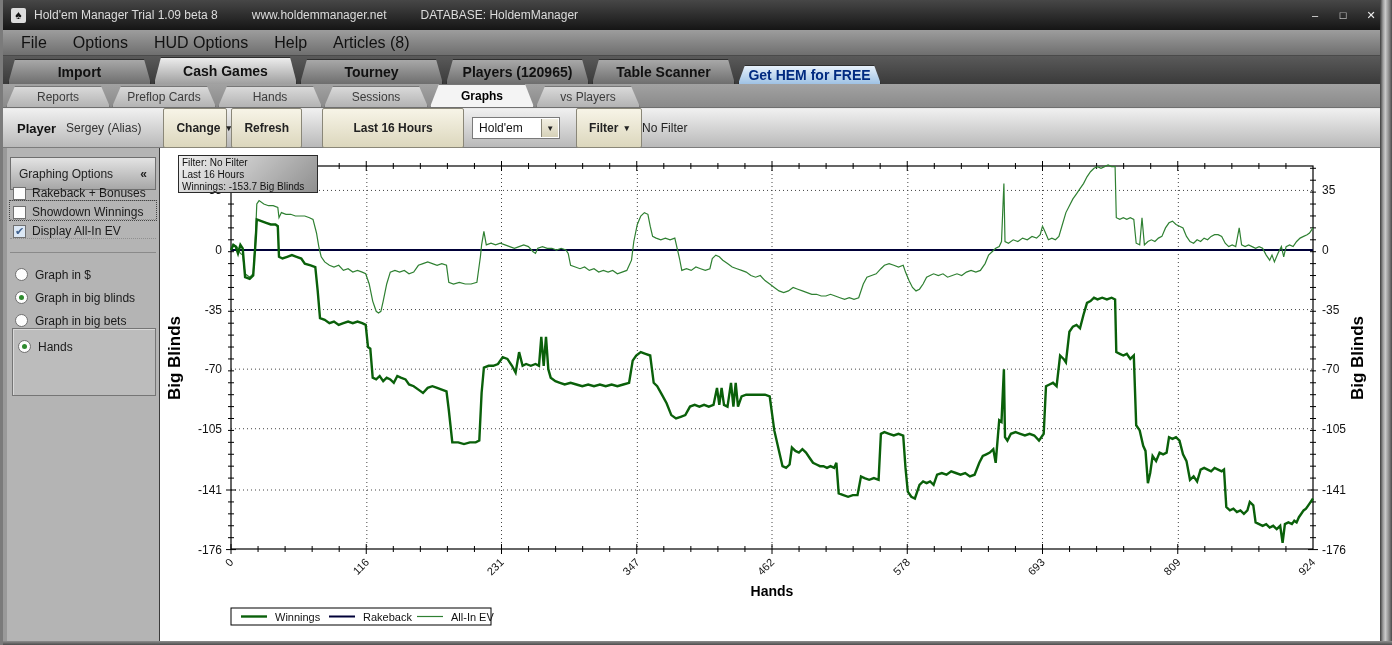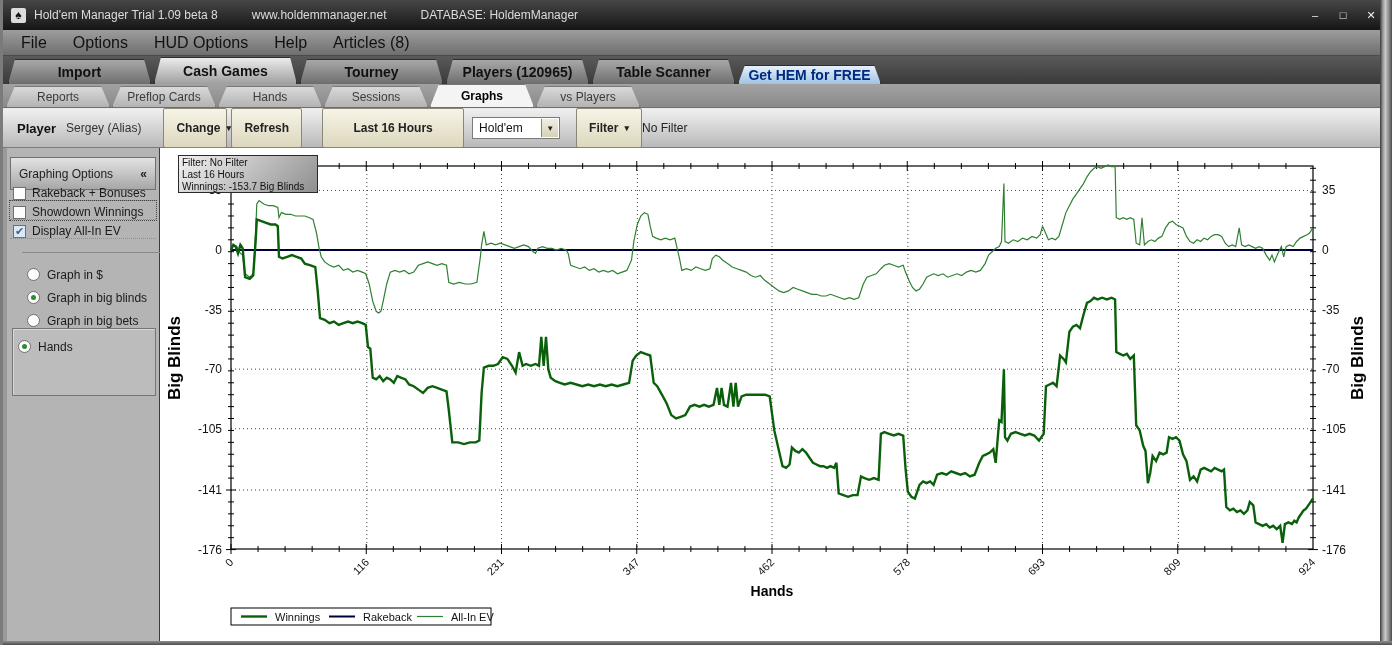--- a/index.html
+++ b/index.html
@@ -60,21 +60,21 @@
   .sb-header { position:absolute; left:3px; top:9px; width:146px; height:33px;
     background:linear-gradient(#e3e3e3,#a7a7a7); border:1px solid #6f6f6f; display:flex; align-items:center;
     font-size:12px; color:#222; padding-left:8px; }
   .sb-collapse { position:absolute; right:8px; font-weight:bold; color:#222; cursor:default; }
   .sb-checks { position:absolute; left:3px; top:34px; width:146px; }
   .check-row { height:19px; display:flex; align-items:flex-end; gap:6px; padding-left:3px;
     border-bottom:1px dotted #8f8f8f; font-size:12px; color:#1a1a1a; }
   .checkbox { width:13px; height:13px; border:1px solid #707070; background:#fdfdfd; font-size:11px;
     line-height:11px; text-align:center; color:#41628f; }
   .checkbox.checked { background:#dce8f5; }
-  .sb-radios { position:absolute; left:15px; top:104px; width:146px; border-top:1px solid #8a8a8a; padding-top:10px; }
+  .sb-radios { position:absolute; left:3px; top:104px; width:146px; border-top:1px solid #8a8a8a; padding-top:10px; }
   .radio-row { height:23px; display:flex; align-items:center; gap:7px; padding-left:5px; font-size:12px; color:#1a1a1a; }
   .radio { width:13px; height:13px; border:1px solid #707070; border-radius:50%; background:#fdfdfd; position:relative; }
   .radio.selected:after { content:""; position:absolute; left:3px; top:3px; width:5px; height:5px;
     border-radius:50%; background:#2e8b2e; }
   .sb-hands { position:absolute; left:5px; top:180px; width:144px; height:68px; background:#bcbcbc;
     border:1px solid #757575; box-shadow:inset 1px 1px 0 #d9d9d9; padding-top:6px; }
   
   .chart-panel { position:absolute; left:157px; top:0; width:1223px; height:493px; background:#fff; }
   .chart-tooltip { position:absolute; left:18px; top:7px; width:140px; height:38px;
     background:linear-gradient(135deg,#f2f2f2,#8f8f8f); border:1px solid #2a2a2a; z-index:5;

